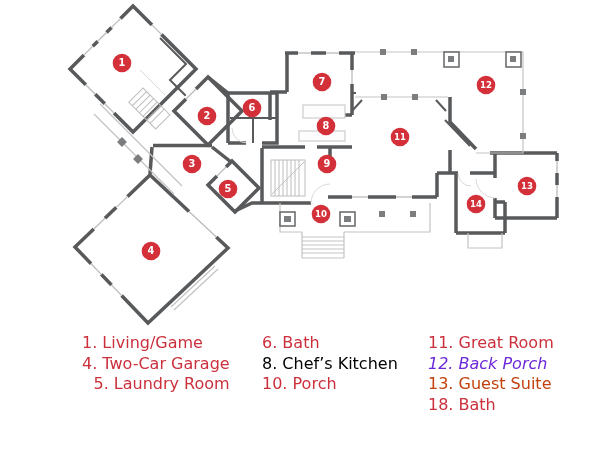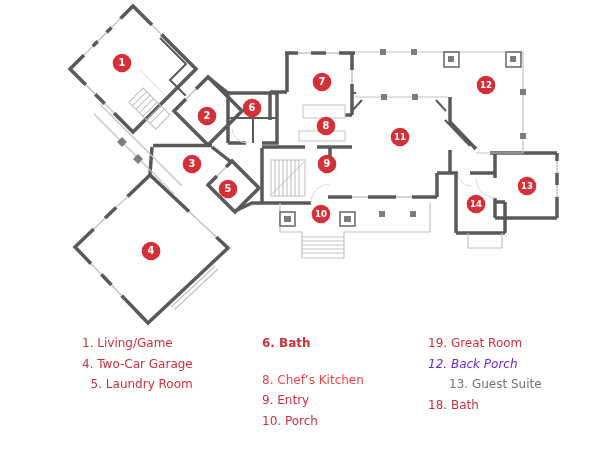--- a/index.html
+++ b/index.html
@@ -16,21 +16,21 @@
   .win{stroke:#ffffff;stroke-width:5;fill:none;}
   .winl{stroke:#b9bcbe;stroke-width:1.3;fill:none;}
   .post{fill:#7c7d7f;stroke:none;}
   .bigpost{fill:#ffffff;stroke:#6d6e70;stroke-width:1.6;}
   .fixture{fill:#fdfdfd;stroke:#c9c9c9;stroke-width:1.1;}
   .stair{stroke:#bdbdbd;stroke-width:1;fill:none;}
   .marker-num{font-family:"DejaVu Sans","Liberation Sans",sans-serif;font-weight:bold;fill:#ffffff;text-anchor:middle;}
   #legend{position:absolute;top:333px;left:0;width:616px;}
   .legend-col{position:absolute;top:0;}
   .legend-item{
-    font-size:12px;line-height:20.7px;white-space:nowrap;
+    font-size:16px;line-height:20.7px;white-space:nowrap;
     color:#cb303c;letter-spacing:0;
   }
   #legend-col-1{left:82px;}
   #legend-col-2{left:262px;}
   #legend-col-3{left:428px;}
 </style>
 </head>
 <body>
 
 <div id="stage">
@@ -255,25 +255,24 @@
       </g>
   </svg>
 
   <div id="legend">
     <div class="legend-col" id="legend-col-1">
         <div class="legend-item" style="color: rgb(203, 48, 60);">1. Living/Game</div>
         <div class="legend-item" style="color: rgb(203, 48, 60);">4. Two-Car Garage</div>
         <div class="legend-item" style="color: rgb(203, 48, 60); text-align: right;">5. Laundry Room</div>
       </div>
     <div class="legend-col" id="legend-col-2">
-        <div class="legend-item" style="color: rgb(203, 48, 60); font-weight: bold;">6. Bath</div>
-        <div class="legend-item" style="color: #ef4444; margin-top: 16px;">8. Chef’s Kitchen</div>
-        <div class="legend-item" style="color: rgb(203, 48, 60);">9. Entry</div>
+        <div class="legend-item" style="color: rgb(203, 48, 60);">6. Bath</div>
+        <div class="legend-item" style="color: #000000;">8. Chef’s Kitchen</div>
         <div class="legend-item" style="color: rgb(203, 48, 60);">10. Porch</div>
       </div>
     <div class="legend-col" id="legend-col-3">
-        <div class="legend-item" style="color: rgb(203, 48, 60);">19. Great Room</div>
+        <div class="legend-item" style="color: rgb(203, 48, 60);">11. Great Room</div>
         <div class="legend-item" style="color: #6d28d9; font-style: italic;">12. Back Porch</div>
-        <div class="legend-item" style="color: #737373; margin-left: 21px;">13. Guest Suite</div>
+        <div class="legend-item" style="color: #c2410c;">13. Guest Suite</div>
         <div class="legend-item" style="color: rgb(203, 48, 60);">18. Bath</div>
       </div>
   </div>
 </div>
 
 </body></html>

